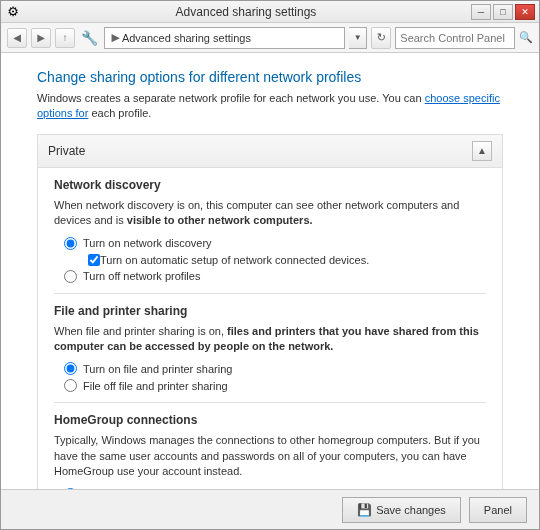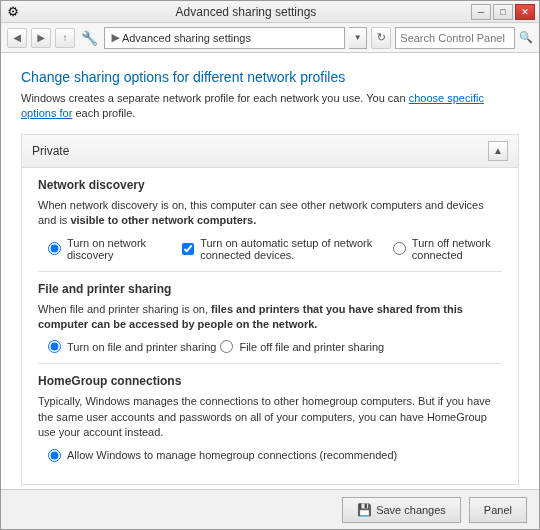--- a/index.html
+++ b/index.html
@@ -162,21 +162,21 @@
       border: 1px solid #aaa;
       padding: 0 4px;
       font-size: 11px;
       background: white;
       color: #999;
     }
 
     
     .content {
       flex: 1;
-      padding: 16px 20px;
+      padding: 16px 36px;
       overflow-y: auto;
       background: white;
     }
 
     .page-title {
       font-size: 14px;
       color: #0066aa;
       font-weight: normal;
       margin-bottom: 6px;
     }
@@ -247,21 +247,21 @@
       margin-bottom: 8px;
       line-height: 1.4;
     }
 
     .subsection-desc .bold {
       font-weight: bold;
     }
 
     .radio-group {
       display: flex;
-      flex-direction: row;
+      flex-direction: column;
       gap: 4px;
       margin-left: 10px;
       margin-bottom: 10px;
     }
 
     .radio-item {
       display: flex;
       align-items: center;
       gap: 6px;
       font-size: 11px;
@@ -270,21 +270,20 @@
 
     .radio-item input[type="radio"] {
       cursor: pointer;
       width: 13px;
       height: 13px;
     }
 
     .checkbox-item {
       display: flex;
       align-items: center;
-      gap: 6px;
       font-size: 11px;
       color: #333;
       margin-left: 24px;
     }
 
     .checkbox-item input[type="checkbox"] {
       cursor: pointer;
       width: 12px;
       height: 12px;
     }
@@ -382,21 +381,21 @@
           <label class="radio-item">
             <input type="radio" name="nd" checked="" style="">
             <span>Turn on network discovery</span>
           </label>
           <label class="checkbox-item">
             <input type="checkbox" checked="" style="">
             <span>Turn on automatic setup of network connected devices.</span>
           </label>
           <label class="radio-item">
             <input type="radio" name="nd" style="">
-            <span>Turn off network connected</span>
+            <span>Turn off network profiles</span>
           </label>
         </div>
 
         <hr class="divider">
 
         <div class="subsection-title">File and printer sharing</div>
         <div class="subsection-desc">
           <span>When file and printer sharing is on, </span><span class="bold">files and printers that you have shared from this computer can be accessed by people on the network.</span>
         </div>
         <div class="radio-group">

